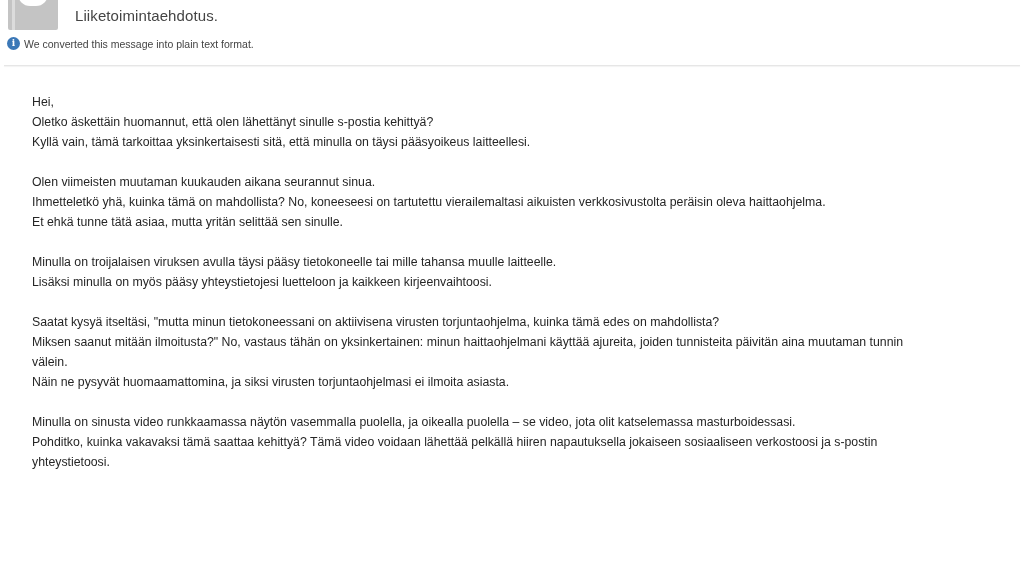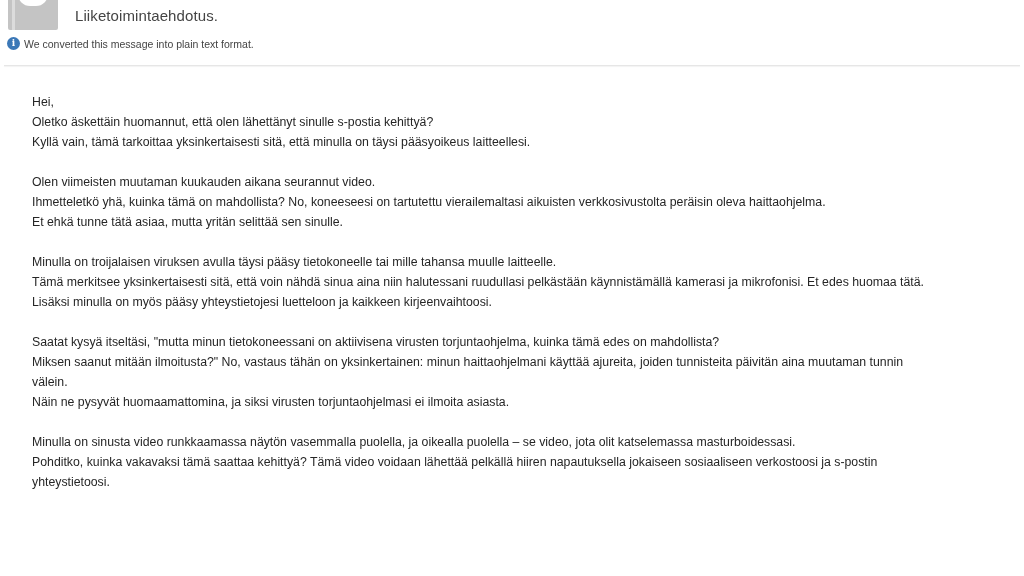--- a/index.html
+++ b/index.html
@@ -114,27 +114,26 @@
   <div class="divider"></div>
 </div>
 
 <div class="body">
   <div class="para">
     <span class="line">Hei,</span>
     <span class="line">Oletko äskettäin huomannut, että olen lähettänyt sinulle s-postia kehittyä?</span>
     <span class="line">Kyllä vain, tämä tarkoittaa yksinkertaisesti sitä, että minulla on täysi pääsyoikeus laitteellesi.</span>
   </div>
   <div class="para">
-    <span class="line">Olen viimeisten muutaman kuukauden aikana seurannut video.</span>
+    <span class="line">Olen viimeisten muutaman kuukauden aikana seurannut sinua.</span>
     <span class="line">Ihmetteletkö yhä, kuinka tämä on mahdollista? No, koneeseesi on tartutettu vierailemaltasi aikuisten verkkosivustolta peräisin oleva haittaohjelma.</span>
     <span class="line">Et ehkä tunne tätä asiaa, mutta yritän selittää sen sinulle.</span>
   </div>
   <div class="para">
     <span class="line">Minulla on troijalaisen viruksen avulla täysi pääsy tietokoneelle tai mille tahansa muulle laitteelle.</span>
-    <span class="line">Tämä merkitsee yksinkertaisesti sitä, että voin nähdä sinua aina niin halutessani ruudullasi pelkästään käynnistämällä kamerasi ja mikrofonisi. Et edes huomaa tätä.</span>
     <span class="line">Lisäksi minulla on myös pääsy yhteystietojesi luetteloon ja kaikkeen kirjeenvaihtoosi.</span>
   </div>
   <div class="para">
     <span class="line">Saatat kysyä itseltäsi, "mutta minun tietokoneessani on aktiivisena virusten torjuntaohjelma, kuinka tämä edes on mahdollista?</span>
     <span class="line">Miksen saanut mitään ilmoitusta?" No, vastaus tähän on yksinkertainen: minun haittaohjelmani käyttää ajureita, joiden tunnisteita päivitän aina muutaman tunnin</span>
     <span class="line">välein.</span>
     <span class="line">Näin ne pysyvät huomaamattomina, ja siksi virusten torjuntaohjelmasi ei ilmoita asiasta.</span>
   </div>
   <div class="para">
     <span class="line">Minulla on sinusta video runkkaamassa näytön vasemmalla puolella, ja oikealla puolella – se video, jota olit katselemassa masturboidessasi.</span>

